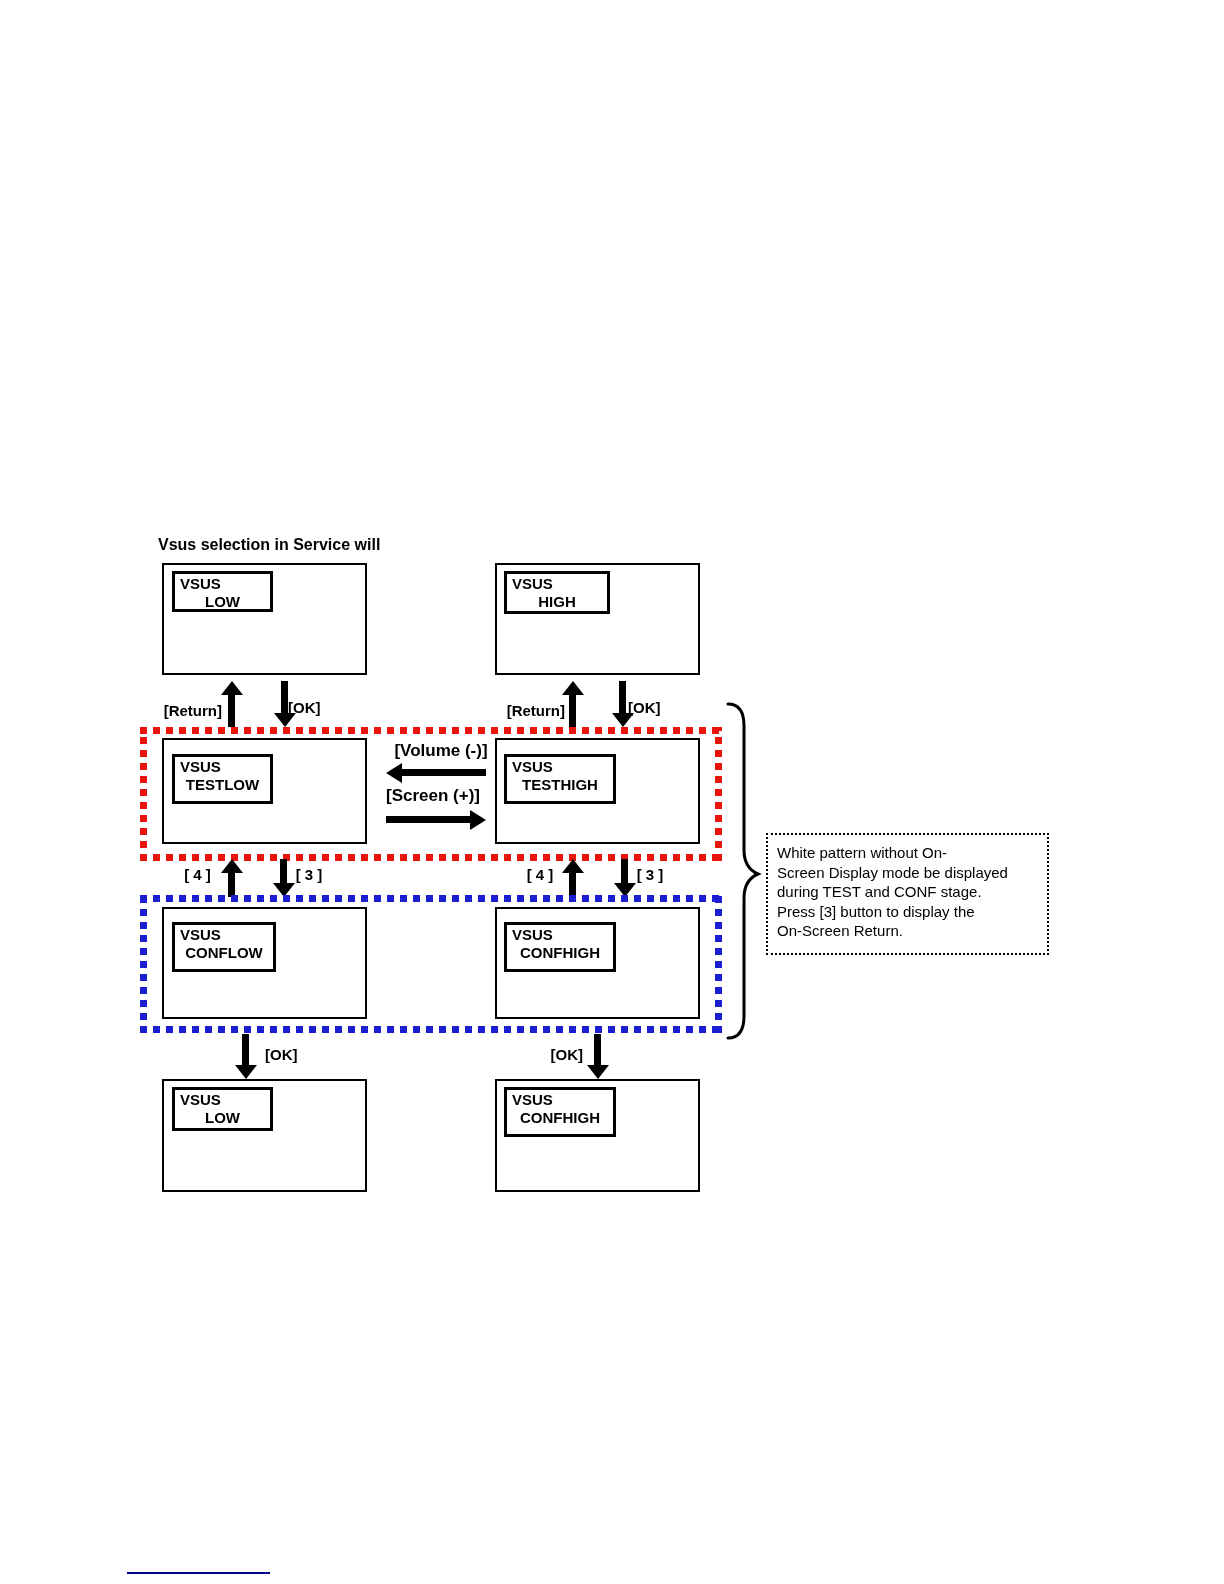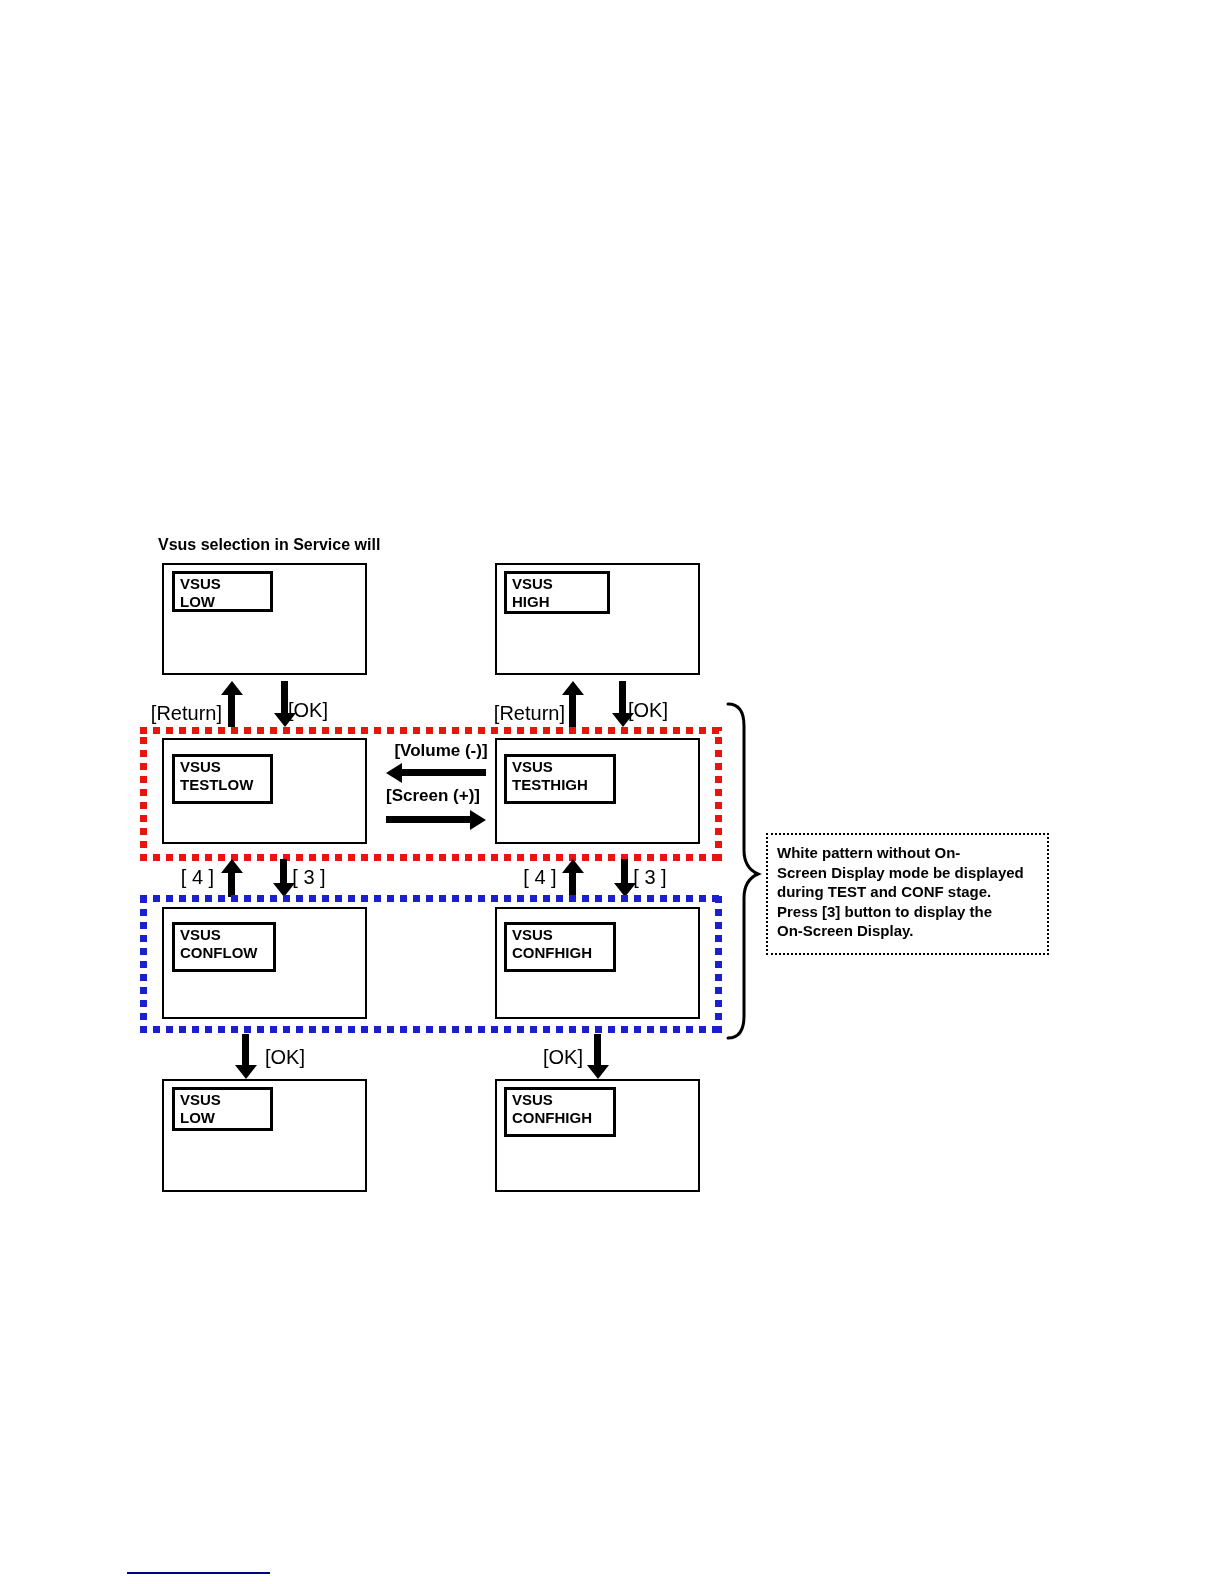--- a/index.html
+++ b/index.html
@@ -9,23 +9,23 @@
   }
   .abs{position:absolute;}
   .title{font-size:16px;font-weight:bold;white-space:nowrap;}
   
   .box{border:2px solid #000;background:#fff;box-sizing:border-box;}
   
   .screen{
     border:3px solid #000;background:#fff;box-sizing:border-box;
     font-size:15px;font-weight:bold;line-height:18px;padding:1px 5px;
   }
-  .screen .l2{display:flex;justify-content:flex-start;}
-  
-  .lbl{font-size:20px;font-weight:normal;white-space:nowrap;}
+  .screen .l2{display:flex;justify-content:center;}
+  
+  .lbl{font-size:15px;font-weight:bold;white-space:nowrap;}
   .vol-lbl{font-size:17px;font-weight:bold;white-space:nowrap;text-align:center;}
   .ctr{text-align:center;}
   .rgt{text-align:right;}
   
   .varrow{position:absolute;width:22px;}
   .varrow i{display:block;position:absolute;}
   .varrow .shaft{left:7px;width:7px;background:#000;}
   .varrow.up .shaft{top:12px;bottom:0;}
   .varrow.up .head{top:0;left:0;width:0;height:0;
     border-left:11px solid transparent;border-right:11px solid transparent;border-bottom:14px solid #000;}
@@ -45,21 +45,21 @@
   
   .dot-h{height:7px;}
   .dot-v{width:7px;}
   .red.dot-h{background:repeating-linear-gradient(90deg,var(--red) 0 7px,transparent 7px 13px);}
   .red.dot-v{background:repeating-linear-gradient(0deg,var(--red) 0 7px,transparent 7px 13px);}
   .blue.dot-h{background:repeating-linear-gradient(90deg,var(--blue) 0 7px,transparent 7px 13px);}
   .blue.dot-v{background:repeating-linear-gradient(0deg,var(--blue) 0 7px,transparent 7px 13px);}
   
   .note{
     border:2px dotted #000;box-sizing:border-box;background:#fff;
-    font-size:15px;font-weight:bold;line-height:19.5px;padding:8px 9px;
+    font-size:15px;font-weight:normal;line-height:19.5px;padding:8px 9px;
   }
   .footer-line{background:#00008b;height:2px;}
 </style>
 </head>
 <body>
 
 <div id="canvas">
 
   <div class="abs title" style="left:158px;top:536px;">Vsus selection in Service will</div>
 
@@ -217,18 +217,18 @@
 
   <svg class="abs" style="left:720px;top:698px;" width="48" height="344" viewBox="0 0 48 344">
     <path d="M 8 6 Q 24 6 24 28 L 24 152 Q 24 170 38 176 Q 24 182 24 200 L 24 318 Q 24 340 8 340" fill="none" stroke="#000" stroke-width="3" stroke-linecap="round"></path>
   </svg>
 
   <div class="abs note" style="left:766px;top:833px;width:283px;height:122px;">
     <div>White pattern without On-</div>
     <div>Screen Display mode be displayed</div>
     <div>during TEST and CONF stage.</div>
     <div>Press [3] button to display the</div>
-    <div>On-Screen Display.</div>
+    <div>On-Screen Return.</div>
   </div>
 
   <div class="abs footer-line" style="left:127px;top:1572px;width:143px;"></div>
 
 </div>
 
 </body></html>

